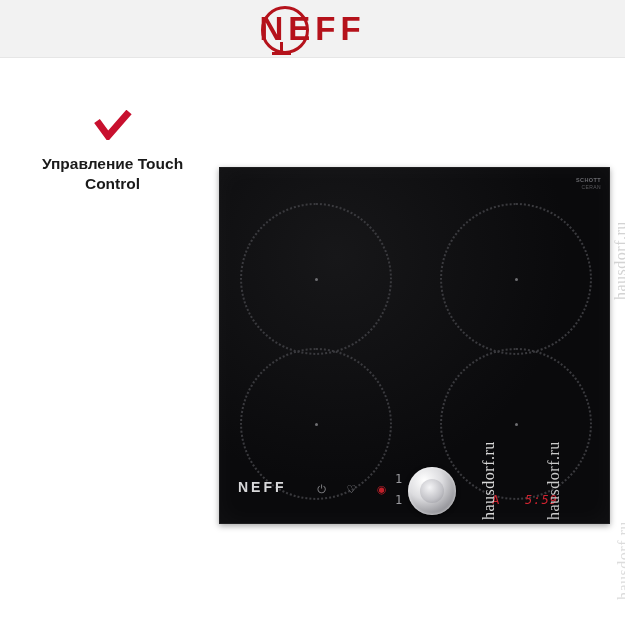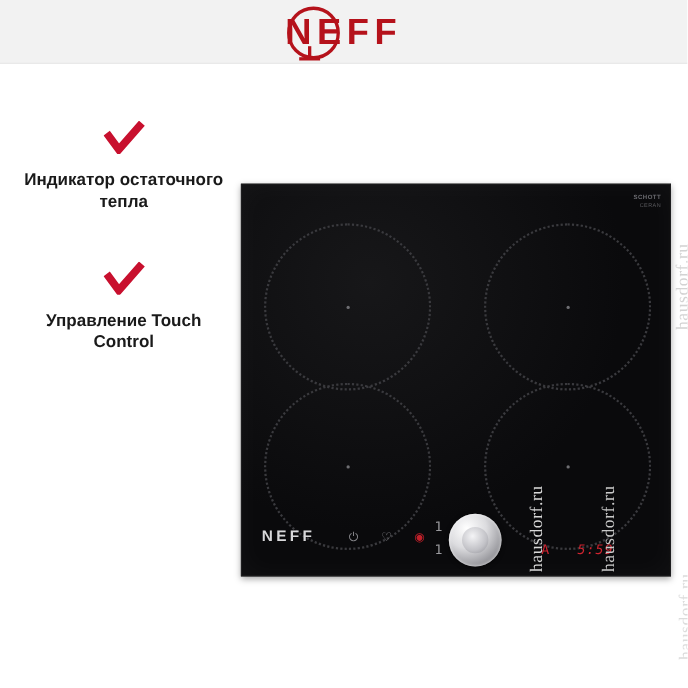--- a/index.html
+++ b/index.html
@@ -257,26 +257,20 @@
   <div class="logo">
     <span class="logo-ring"></span>
     <span class="logo-stem"></span>
     <span class="logo-stem-base"></span>
     <span class="logo-text">NEFF</span>
   </div>
 </div>
 
 <div class="features">
 
-  <div class="feature">
-    <svg class="check" viewBox="0 0 38 30">
-      <path d="M3 11 L14 26 L35 2" stroke="#c8102e" stroke-width="7" fill="none" stroke-linecap="butt" stroke-linejoin="miter"></path>
-    </svg>
-    <div class="feature-label">Индикатор остаточного тепла</div>
-  </div>
 
   <div class="feature">
     <svg class="check" viewBox="0 0 38 30">
       <path d="M3 11 L14 26 L35 2" stroke="#c8102e" stroke-width="7" fill="none" stroke-linecap="butt" stroke-linejoin="miter"></path>
     </svg>
     <div class="feature-label">Управление Touch Control</div>
   </div>
 
 
 </div>

